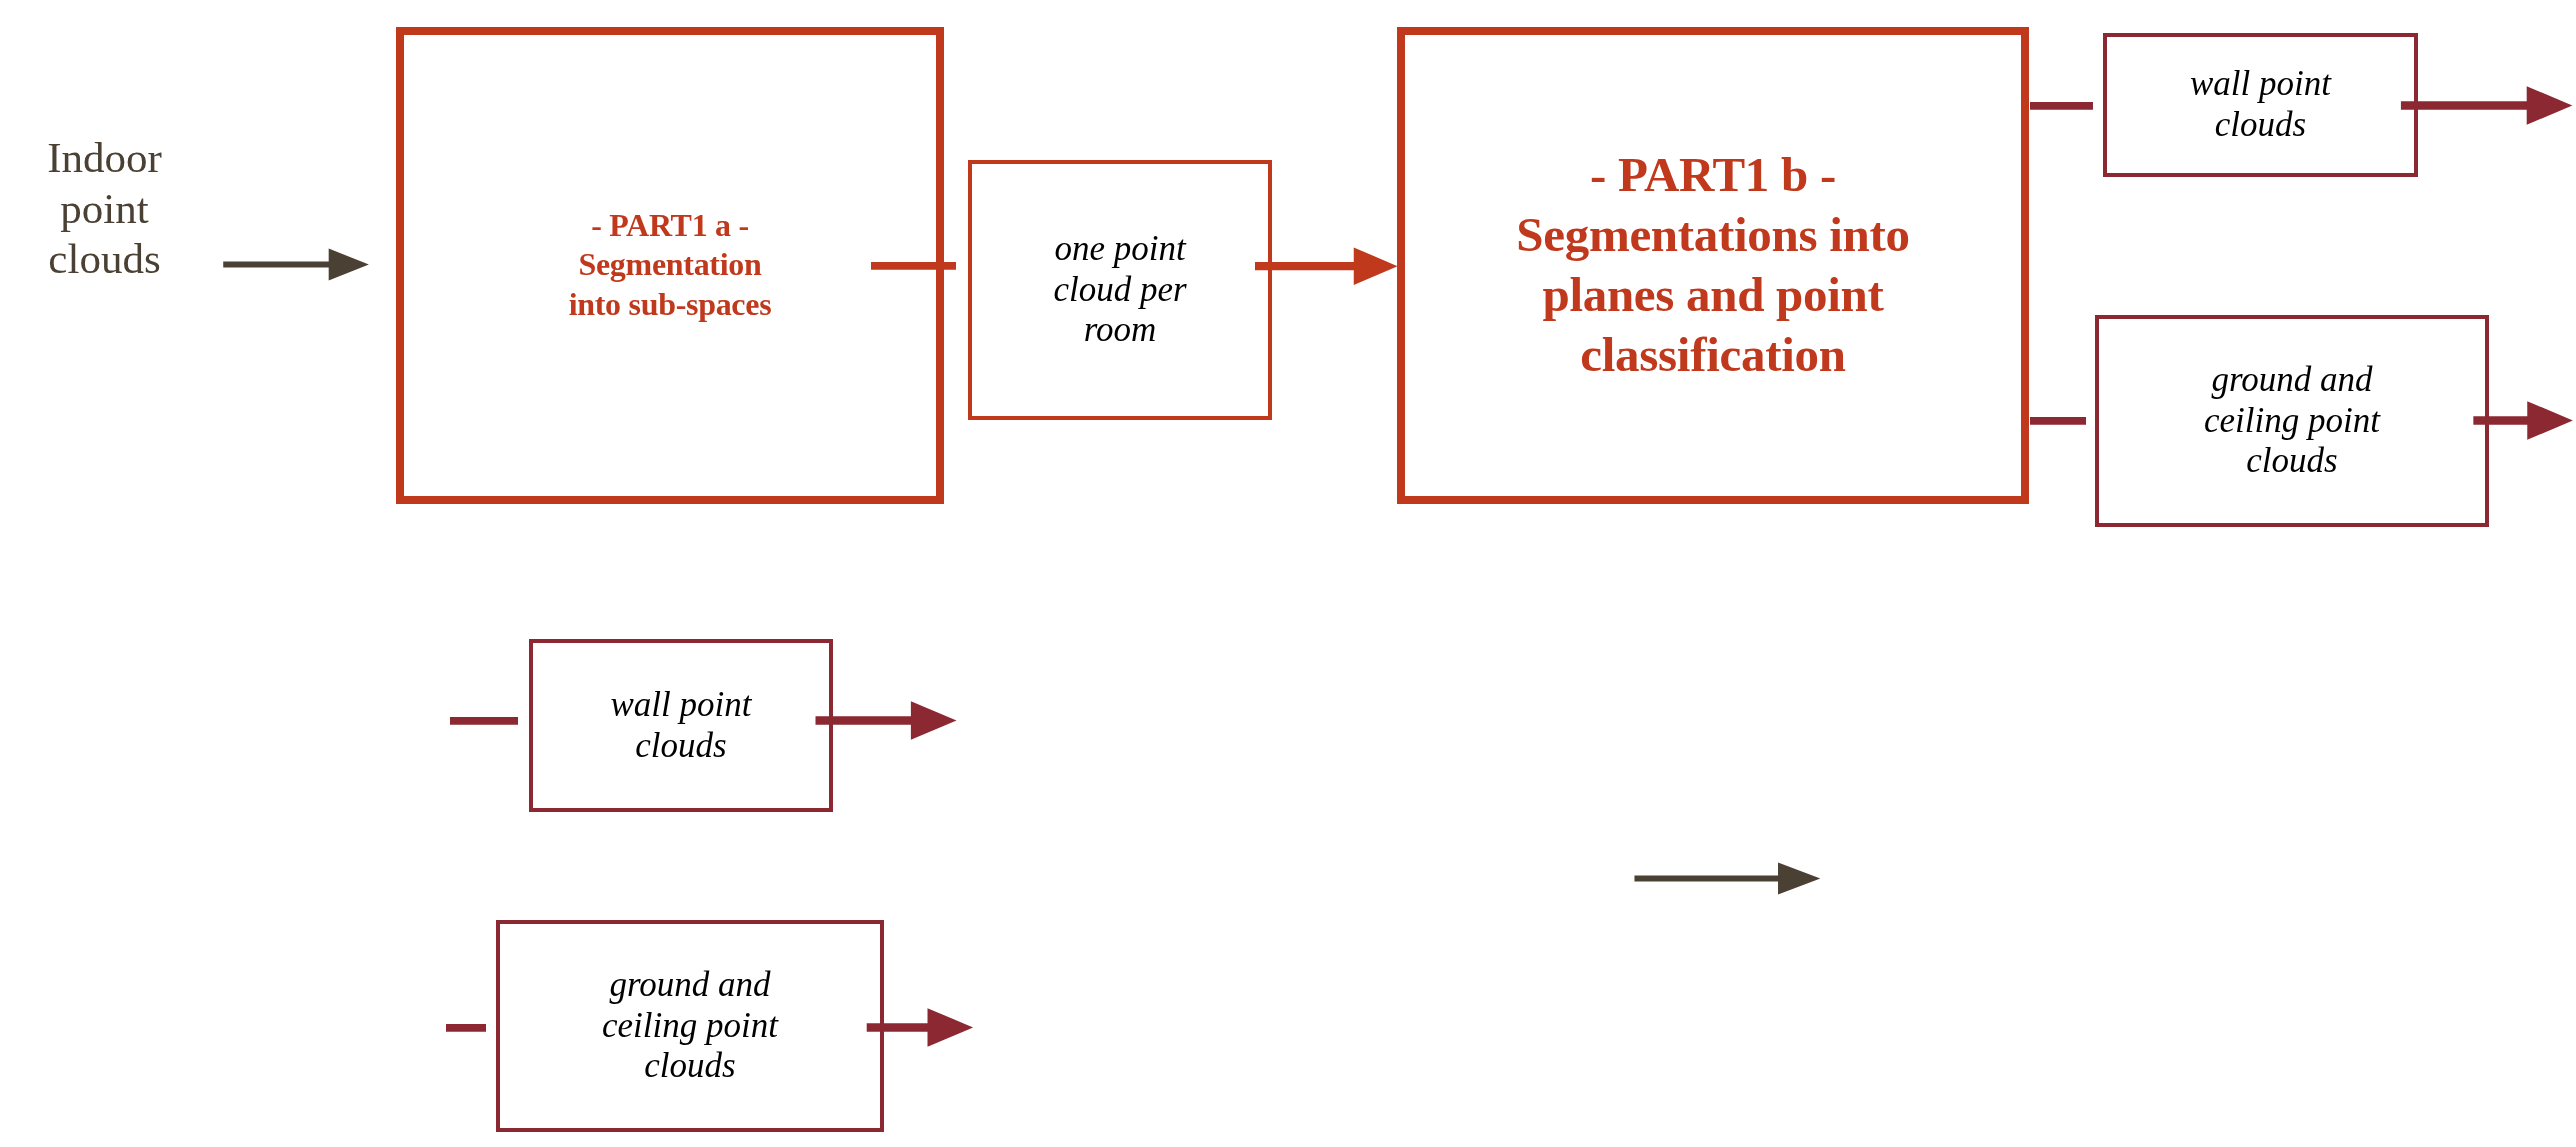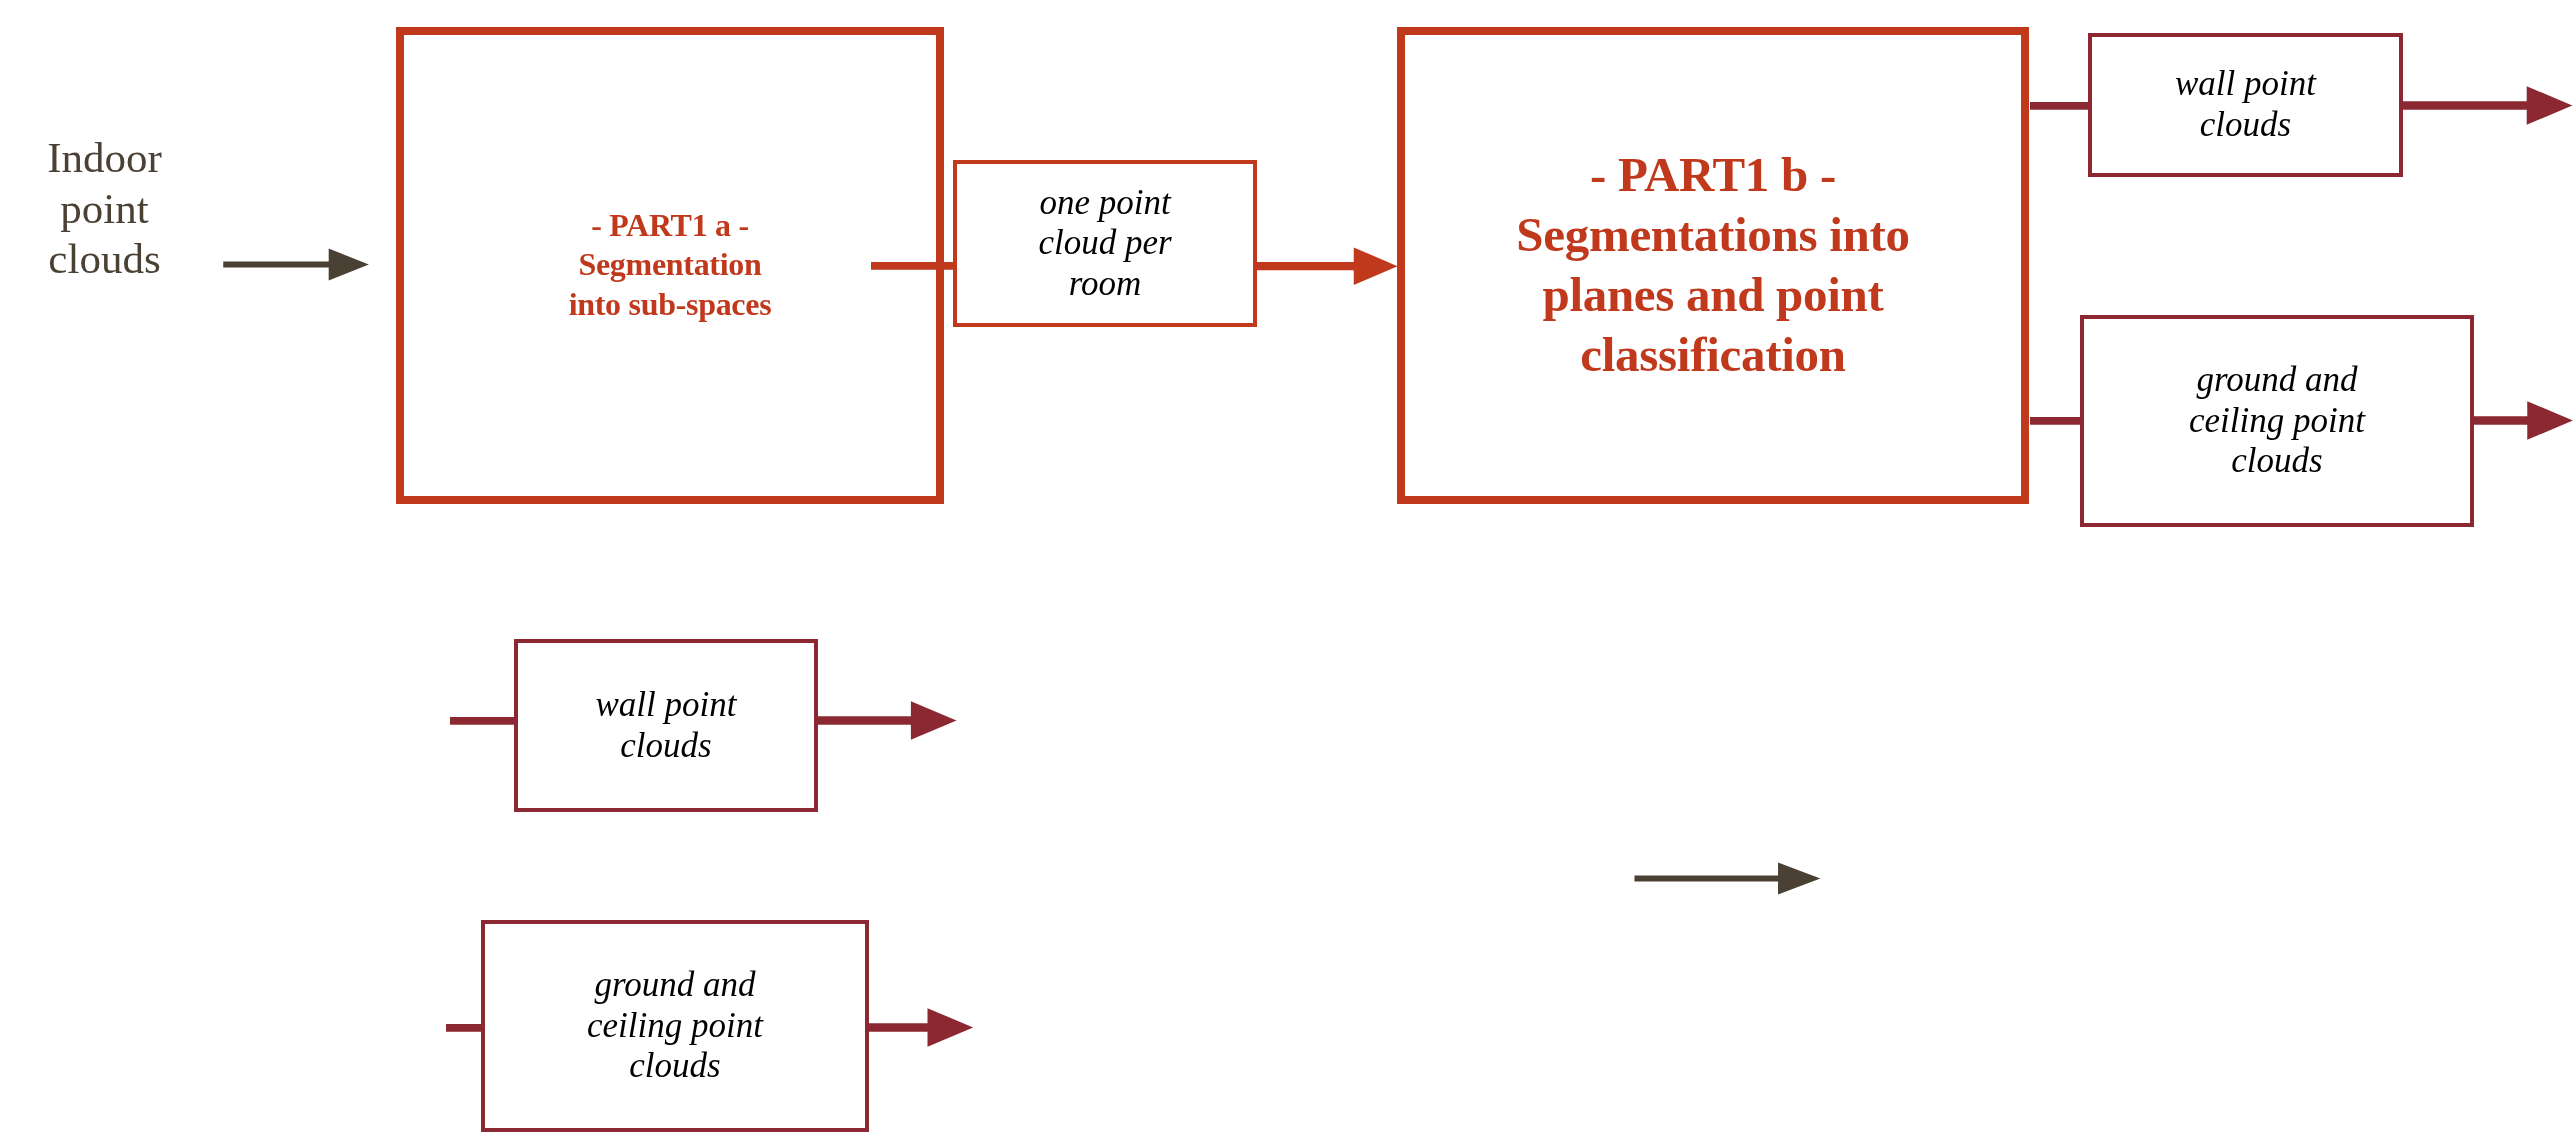--- a/index.html
+++ b/index.html
@@ -59,20 +59,21 @@
     background: #ffffff;
     display: flex;
     align-items: center;
     justify-content: center;
     text-align: center;
     font-style: italic;
     color: #000000;
     line-height: 1.16;
     white-space: pre-line;
     font-family: "Liberation Serif", "DejaVu Serif", serif;
+    margin-left: 15px;
   }
   .data-box.bright { border: 4.2px solid #C0391C; }
   .data-box.dark   { border: 4.2px solid #8B2832; }
 
   
   .conn { position: absolute; }
   .conn svg { display: block; overflow: visible; }
 </style>
 </head>
 <body>
@@ -93,21 +94,21 @@
   <div class="node process-box bright" style="left:396px; top:26.5px; width:548px; height:477px; font-size:32px;">- PART1 a -
 Segmentation
 into sub-spaces</div>
 
   <div class="conn" style="left:871px; top:261px; width:85px; height:9.8px;">
     <svg width="85" height="9.8" viewBox="0 0 122 14" aria-hidden="true">
       <line x1="0" y1="7" x2="122" y2="7" stroke="#C0391C" stroke-width="11"></line>
     </svg>
   </div>
 
-  <div class="node data-box bright" style="left:953px; top:160px; width:304px; height:167px; font-size:35px;">one point
+  <div class="node data-box bright" style="left:953px; top:160px; width:304px; height:260px; font-size:35px;">one point
 cloud per
 room</div>
 
   <div class="conn" style="left:1255px; top:243px; width:153px; height:45px;">
     <svg width="153" height="45" viewBox="0 0 220 64" aria-hidden="true">
       <line x1="0" y1="33" x2="150" y2="33" stroke="#C0391C" stroke-width="12"></line>
       <polygon points="142,6 205,33 142,60" fill="#C0391C"></polygon>
     </svg>
   </div>
 

